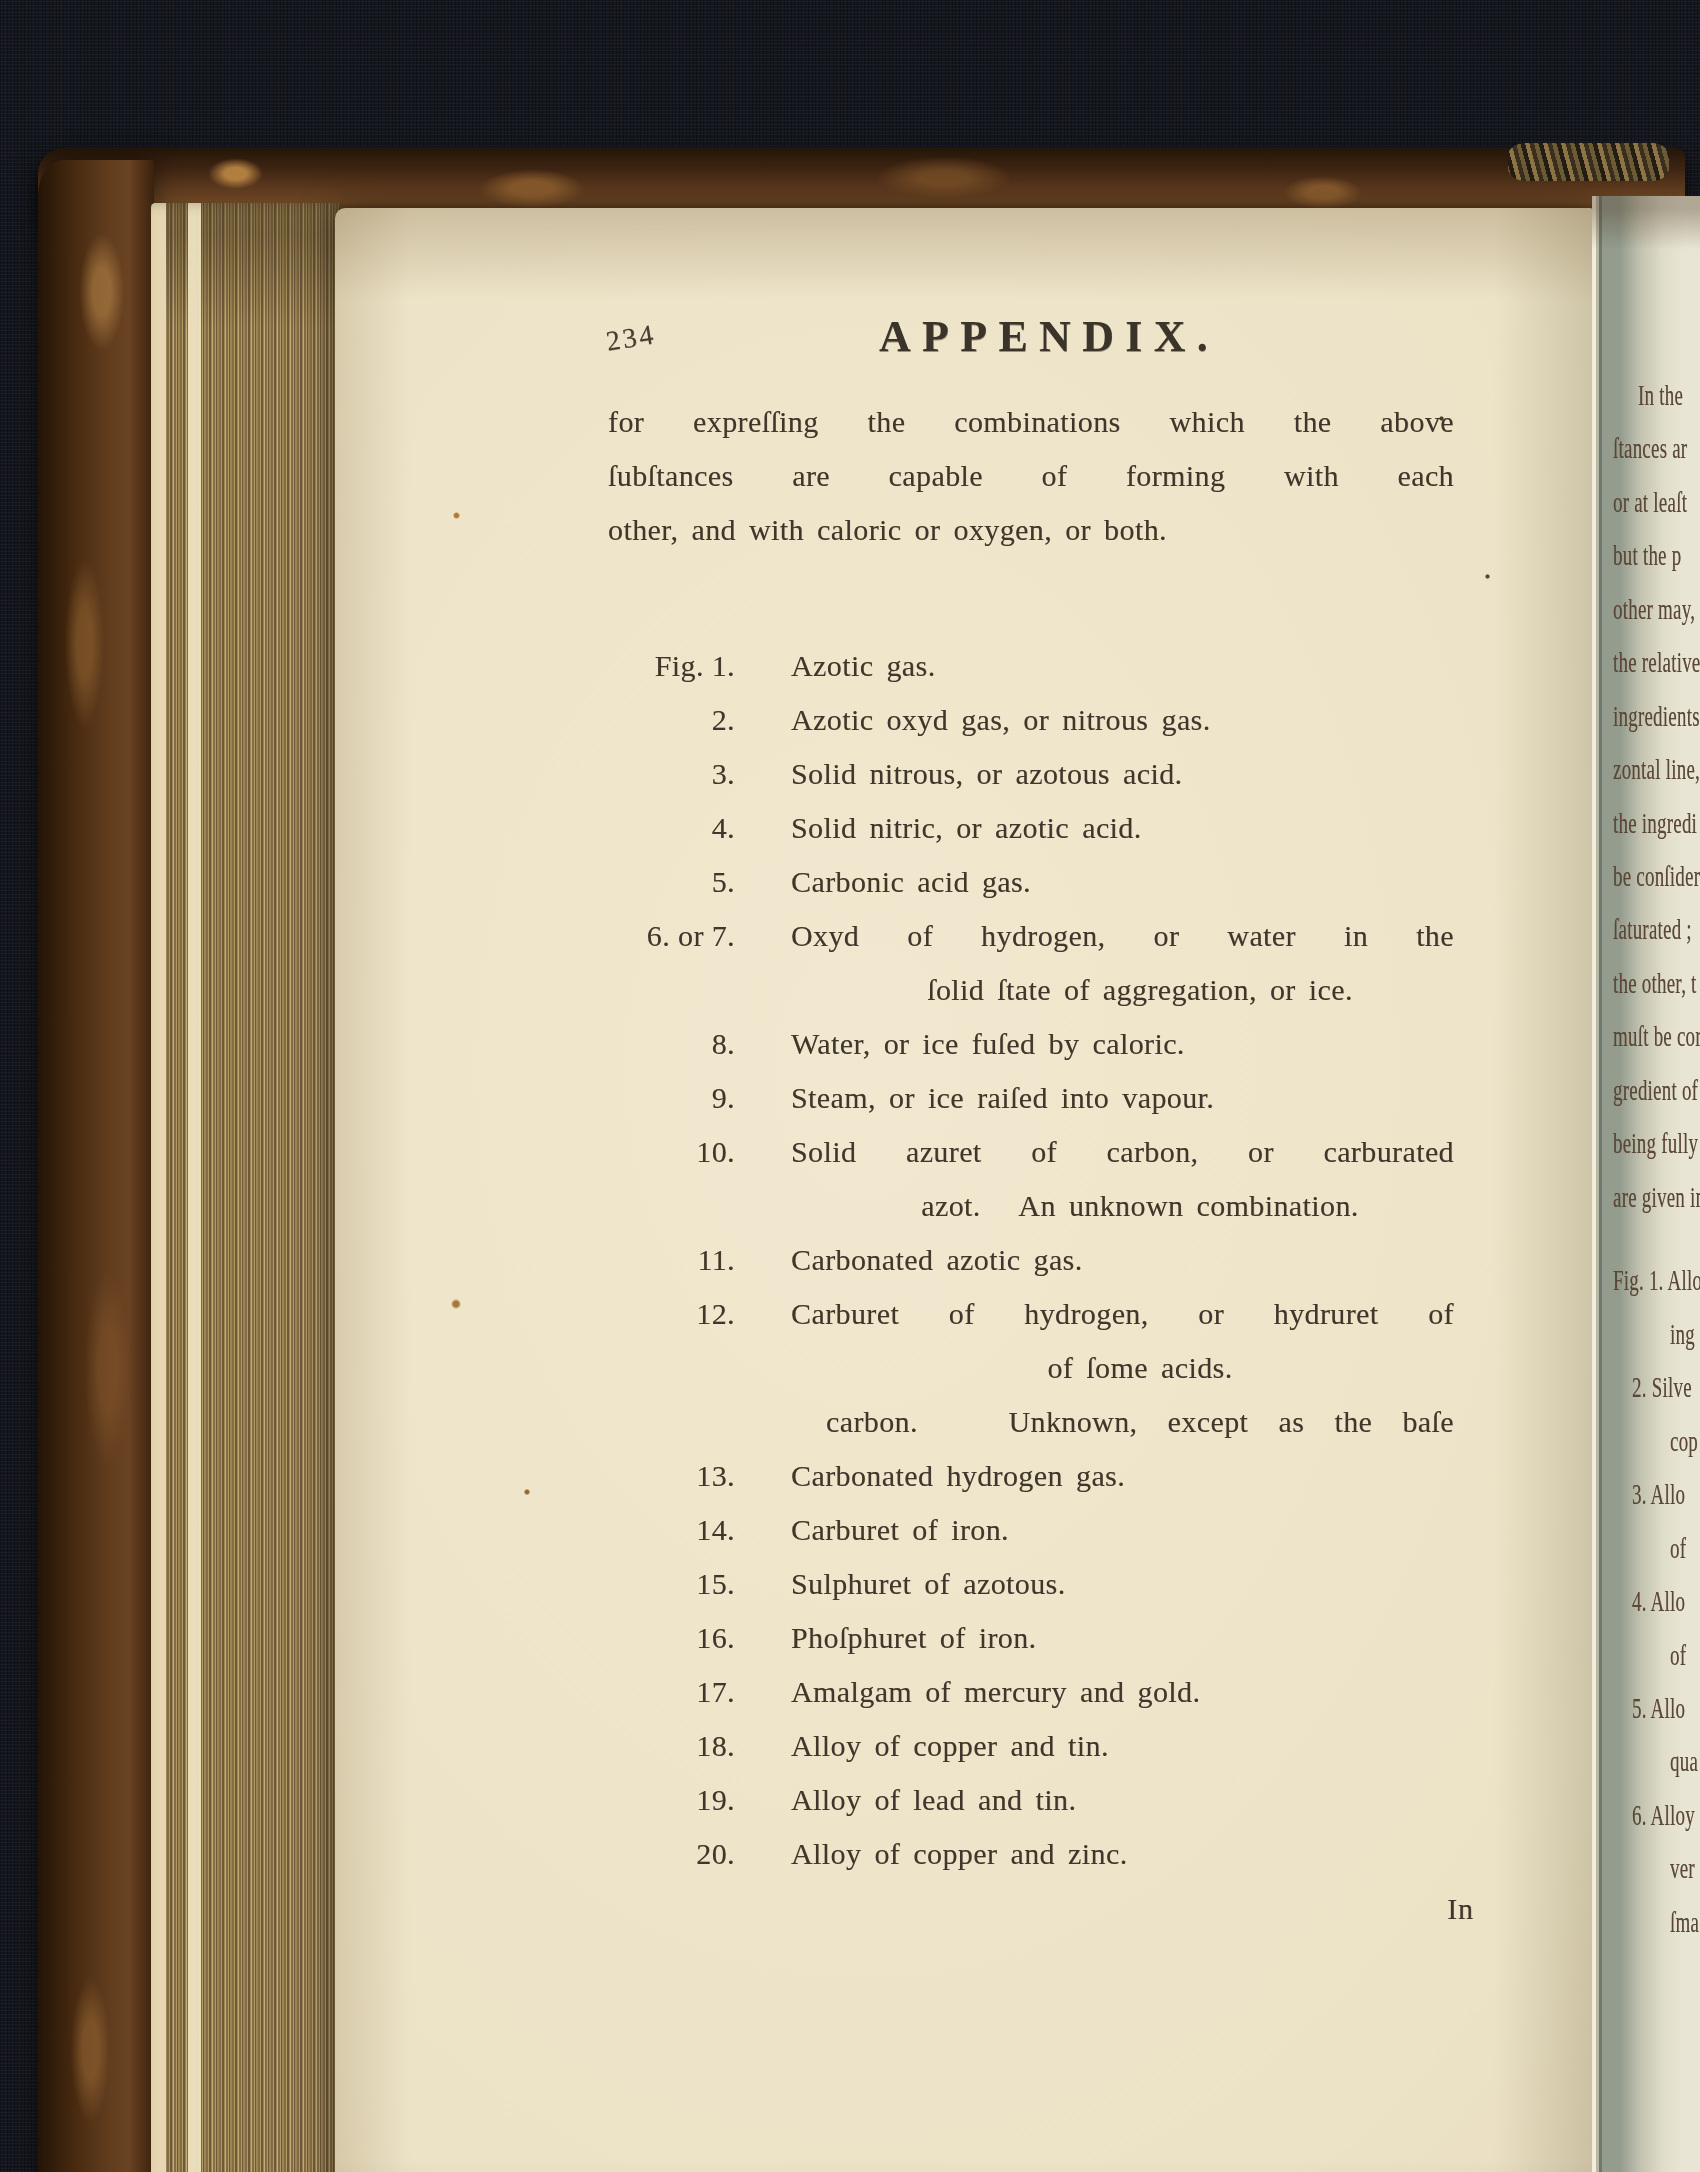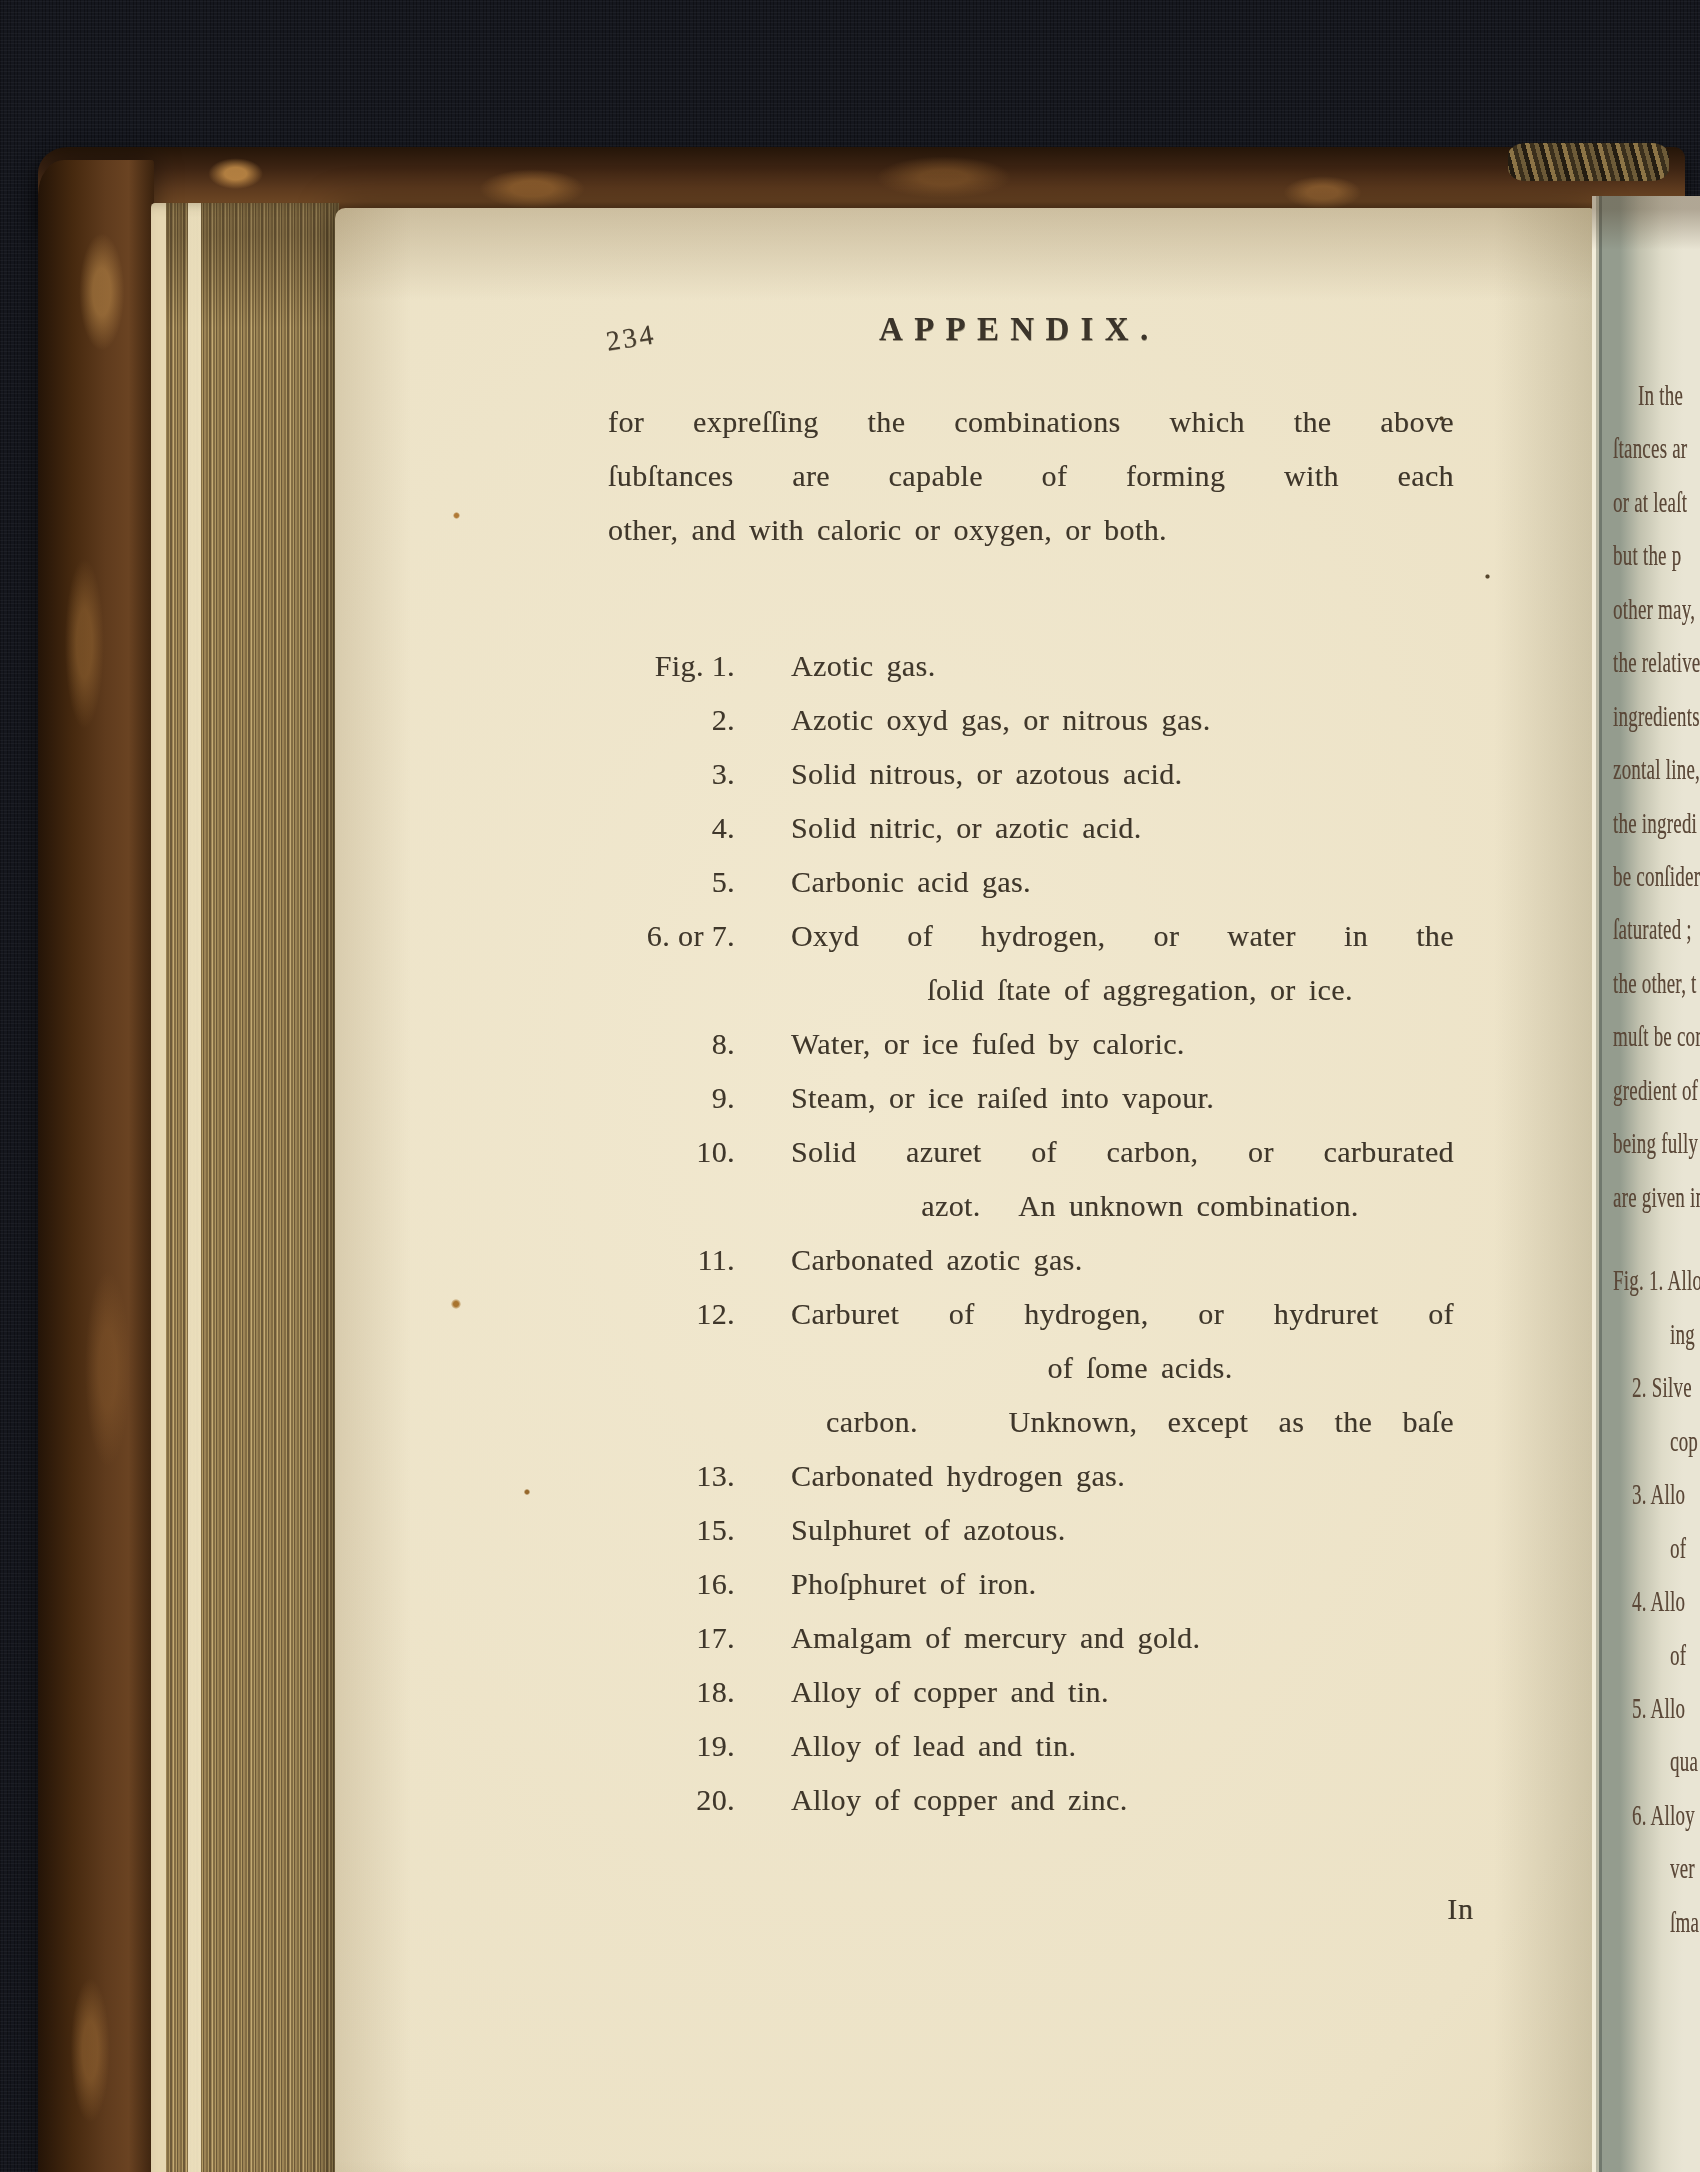--- a/index.html
+++ b/index.html
@@ -76,21 +76,21 @@
     border-radius:10.4px 5.2px 7.8px 24px;
     box-shadow:0 0 39px rgba(0,0,0,0.4);
   }
   .page-header{position:absolute;left:0;top:0;width:100%;height:174px;}
   .page-number{
     position:absolute;left:271px;top:114px;font-size:28px;letter-spacing:2.6px;
     transform:rotate(-9deg);color:#473e30;
     text-shadow:0.3px 0.4px 0.3px rgba(62,52,38,0.4);
   }
   .running-title{
-    position:absolute;left:544px;top:103px;font-size:33px;font-weight:700;
+    position:absolute;left:544px;top:103px;font-size:44px;font-weight:700;
     letter-spacing:11.3px;color:#3b342a;
     text-shadow:0.3px 0.5px 0.4px rgba(55,46,32,0.45);
   }
   .intro{position:absolute;left:273px;top:187px;width:846px;font-size:30px;}
   .intro-line{
     line-height:54px;white-space:pre-wrap;letter-spacing:0.4px;word-spacing:5.2px;
     text-shadow:0.3px 0.4px 0.3px rgba(62,52,38,0.38);
   }
   .intro-line.first{text-indent:40px;}
   .intro-line.fill{text-align:justify;text-align-last:justify;}
@@ -219,20 +219,24 @@
           <span class="fig-num"></span>
           <span class="fig-txt cont">of ſome acids.</span>
         </div>
         <div class="fig-row">
           <span class="fig-num"></span>
           <span class="fig-txt cont fill">carbon.   Unknown, except as the baſe</span>
         </div>
         <div class="fig-row">
           <span class="fig-num">13.</span>
           <span class="fig-txt">Carbonated hydrogen gas.</span>
+        </div>
+        <div class="fig-row">
+          <span class="fig-num">14.</span>
+          <span class="fig-txt">Carburet of iron.</span>
         </div>
         <div class="fig-row">
           <span class="fig-num">15.</span>
           <span class="fig-txt">Sulphuret of azotous.</span>
         </div>
         <div class="fig-row">
           <span class="fig-num">16.</span>
           <span class="fig-txt">Phoſphuret of iron.</span>
         </div>
         <div class="fig-row">

